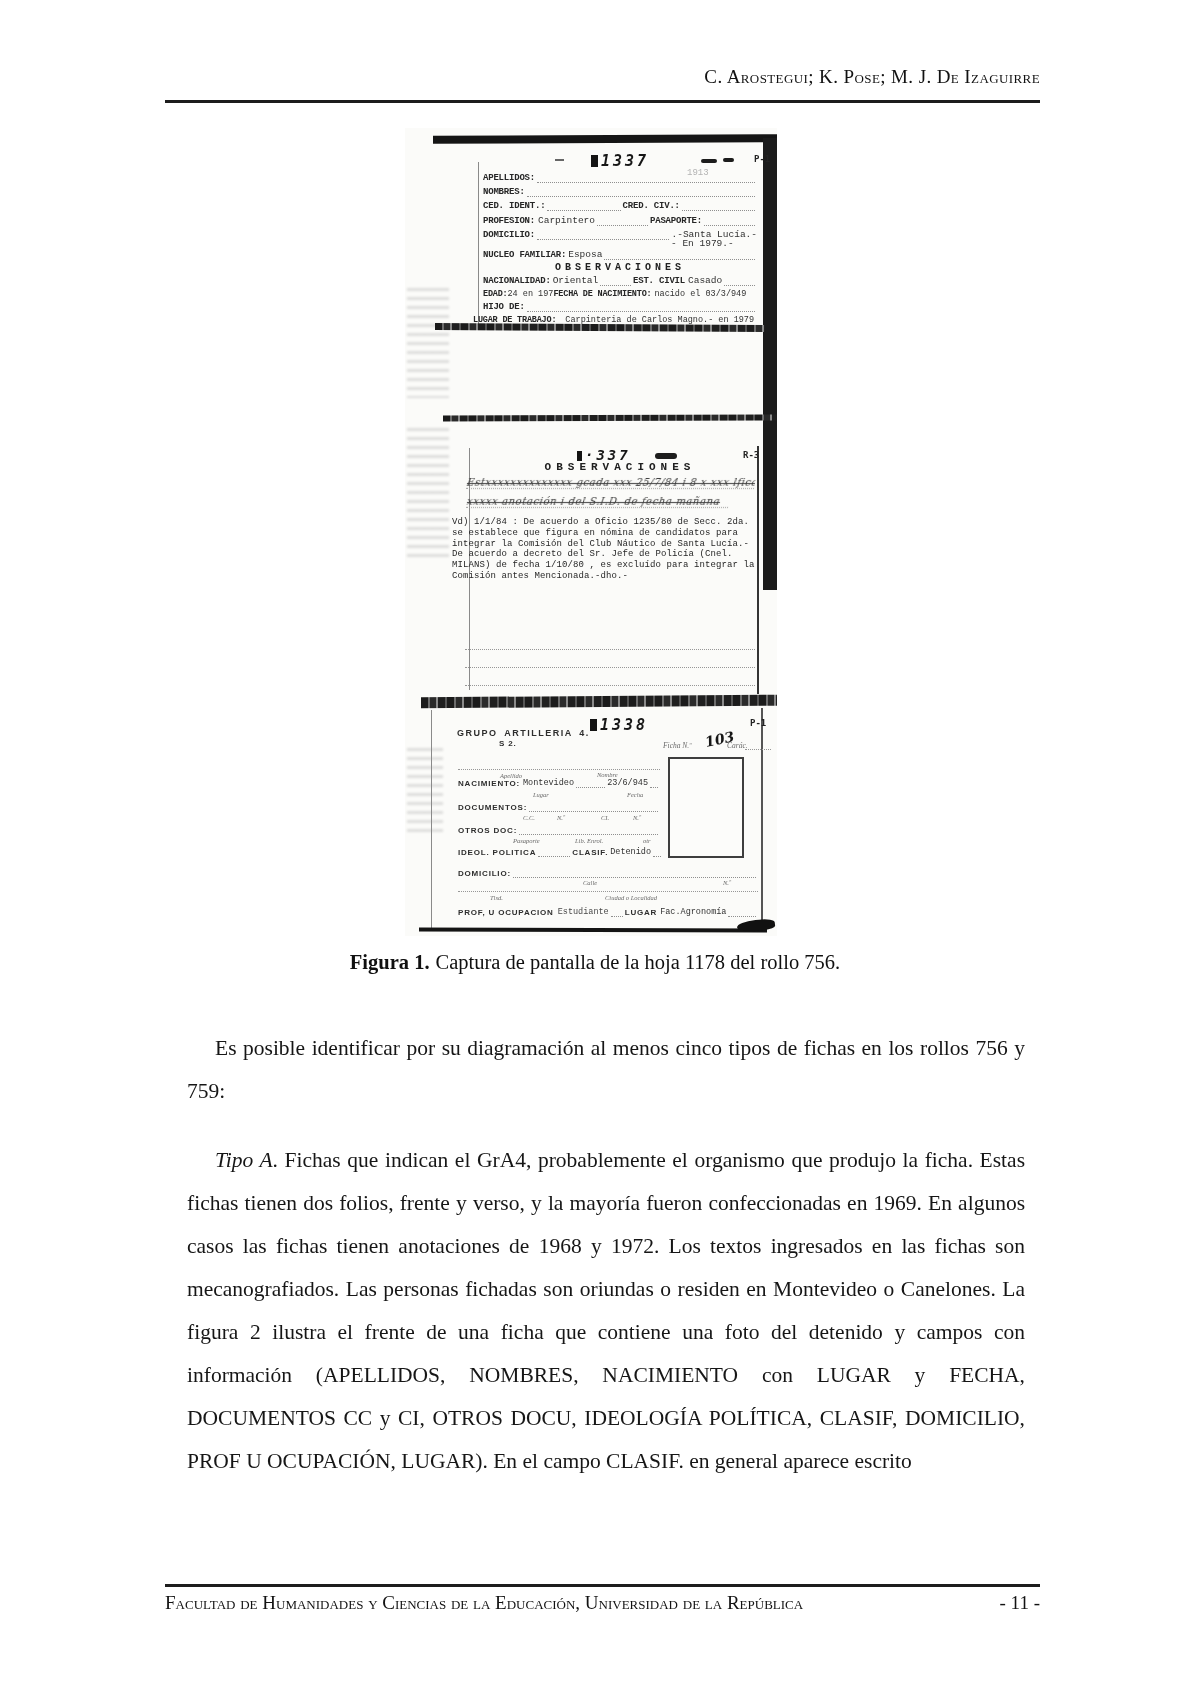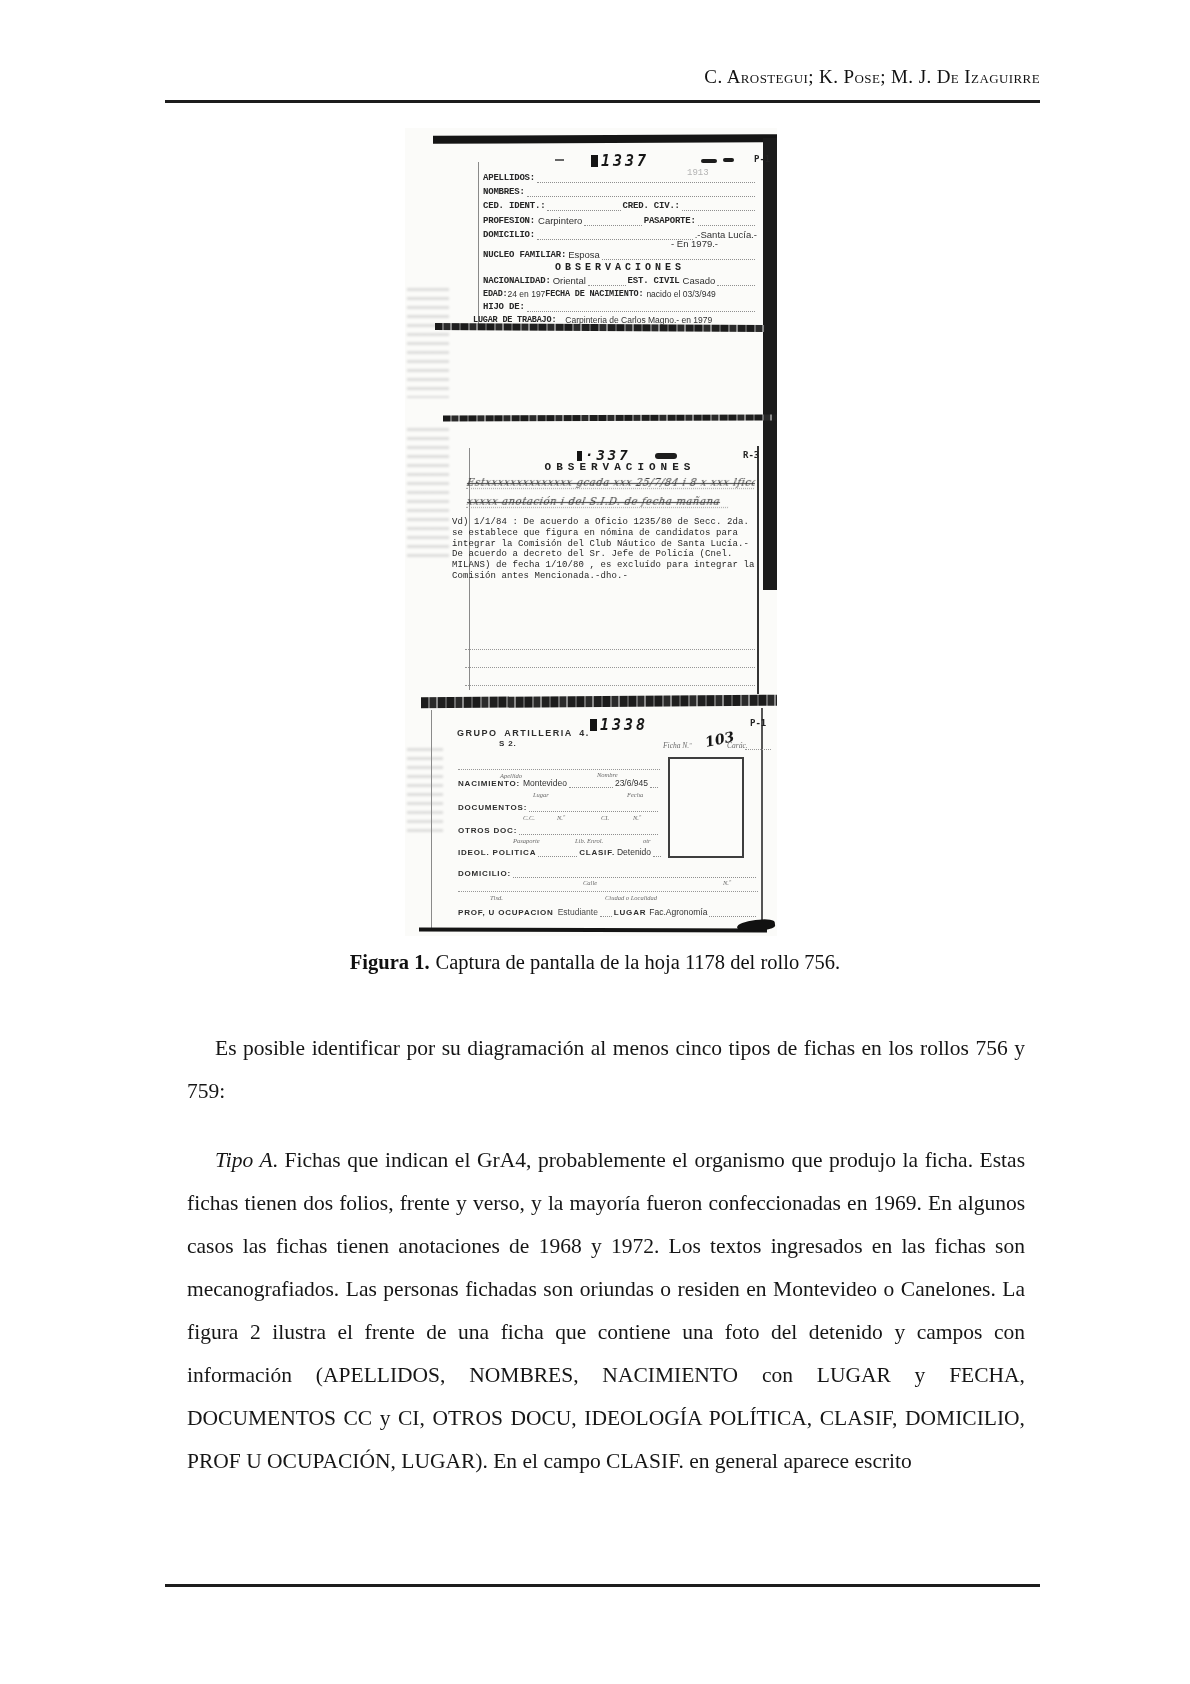--- a/index.html
+++ b/index.html
@@ -5,21 +5,21 @@
   html,body{margin:0;padding:0;background:#e8e8e8;}
   .page{position:relative;width:1190px;height:1684px;background:#ffffff;font-family:"Liberation Serif",serif;color:#141414;overflow:hidden;margin:0 auto;}
   .abs{position:absolute;}
   .authors{top:66px;left:165px;width:875px;text-align:right;font-variant:small-caps;font-size:19px;letter-spacing:.4px;color:#121212;}
   .hrule{background:#1d1d1d;height:2.5px;left:165px;width:875px;}
   .scan{left:405px;top:128px;width:372px;height:808px;background:#fbfbf9;}
   .speck{background:repeating-linear-gradient(90deg,#1b1b1b 0 7px,#6d6d6d 7px 9px,#2a2a2a 9px 15px,#8a8a8a 15px 17px,#1f1f1f 17px 24px,#555 24px 26px);}
   .ghost{background:repeating-linear-gradient(180deg,rgba(150,150,150,.28) 0 3px,transparent 3px 9px);filter:blur(1.2px);}
   .frow{position:absolute;display:flex;align-items:flex-end;white-space:nowrap;}
   .flbl{font-family:"Liberation Mono",monospace;font-weight:bold;font-size:9px;color:#262626;letter-spacing:-.2px;}
-  .fval{font-family:Liberation Sans, sans-serif;font-size:9.5px;color:#313131;}
+  .fval{font-family:Liberation Mono, monospace;font-size:9.5px;color:#313131;}
   .dots{flex:1 1 auto;min-width:5px;border-bottom:1px dotted #8f8f8f;height:9px;margin:0 2px;}
   .num{font-family:"DejaVu Sans Mono",monospace;font-weight:bold;font-size:15px;letter-spacing:3px;color:#161616;font-style:italic;}
   .code{font-family:"DejaVu Sans Mono",monospace;font-weight:bold;font-size:9px;color:#222;}
   .blob{display:inline-block;width:7px;height:12px;background:#141414;margin-right:3px;vertical-align:-1px;}
   .obst{font-family:"Liberation Mono",monospace;font-weight:bold;font-size:10px;letter-spacing:4px;color:#202020;text-align:center;}
   .hand{font-family:"DejaVu Serif",serif;font-style:italic;font-size:10px;letter-spacing:.6px;color:#3c3c3c;text-decoration:line-through;border-bottom:1px dotted #999;transform:skewX(-10deg);filter:blur(.35px);white-space:nowrap;overflow:hidden;}
   .tline{font-family:"Liberation Mono",monospace;font-size:9px;line-height:10.8px;color:#262626;letter-spacing:.1px;white-space:nowrap;}
   .t2line{font-family:"Liberation Mono",monospace;font-size:9px;line-height:13px;color:#262626;border-bottom:1px dotted #979797;white-space:nowrap;}
   .rline{border-bottom:1px dotted #979797;height:0;}
   .plbl{font-family:"Liberation Sans",sans-serif;font-weight:bold;font-size:8px;letter-spacing:.8px;color:#2e2e2e;}
@@ -230,14 +230,18 @@
   </div>
 
   <div class="abs caption"><b>Figura 1.</b><span style="margin-left:6px">Captura de pantalla de la hoja 1178 del rollo 756.</span></div>
 
   <div class="abs bodytext">
     <p>Es posible identificar por su diagramación al menos cinco tipos de fichas en los rollos 756 y 759:</p>
     <p><i>Tipo A</i><span>. Fichas que indican el GrA4, probablemente el organismo que produjo la ficha. Estas fichas tienen dos folios, frente y verso, y la mayoría fueron confeccionadas en 1969. En algunos casos las fichas tienen anotaciones de 1968 y 1972. Los textos ingresados en las fichas son mecanografiados. Las personas fichadas son oriundas o residen en Montevideo o Canelones. La figura 2 ilustra el frente de una ficha que contiene una foto del detenido y campos con información (APELLIDOS, NOMBRES, NACIMIENTO con LUGAR y FECHA, DOCUMENTOS CC y CI, OTROS DOCU, IDEOLOGÍA POLÍTICA, CLASIF, DOMICILIO, PROF U OCUPACIÓN, LUGAR). En el campo CLASIF. en general aparece escrito</span></p>
   </div>
 
   <div class="abs hrule" style="top:1584px"></div>
+  <div class="abs footer-row">
+    <span>Facultad de Humanidades y Ciencias de la Educación, Universidad de la República</span>
+    <span>- 11 -</span>
+  </div>
 
 </div>
 
 </body></html>

